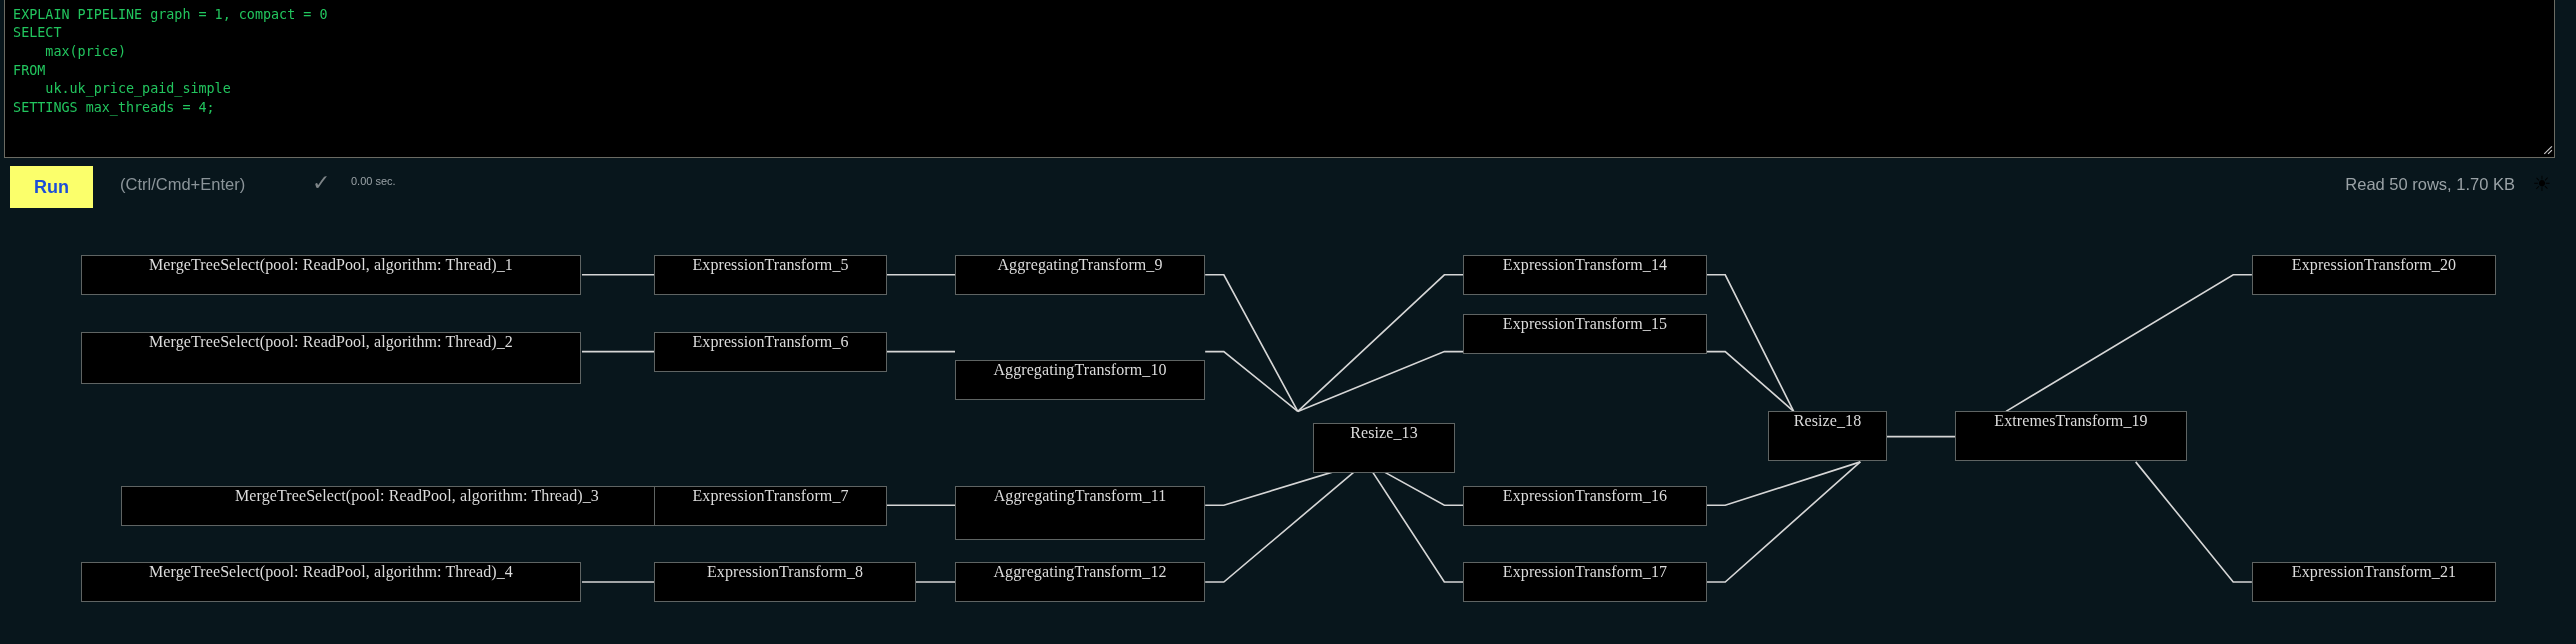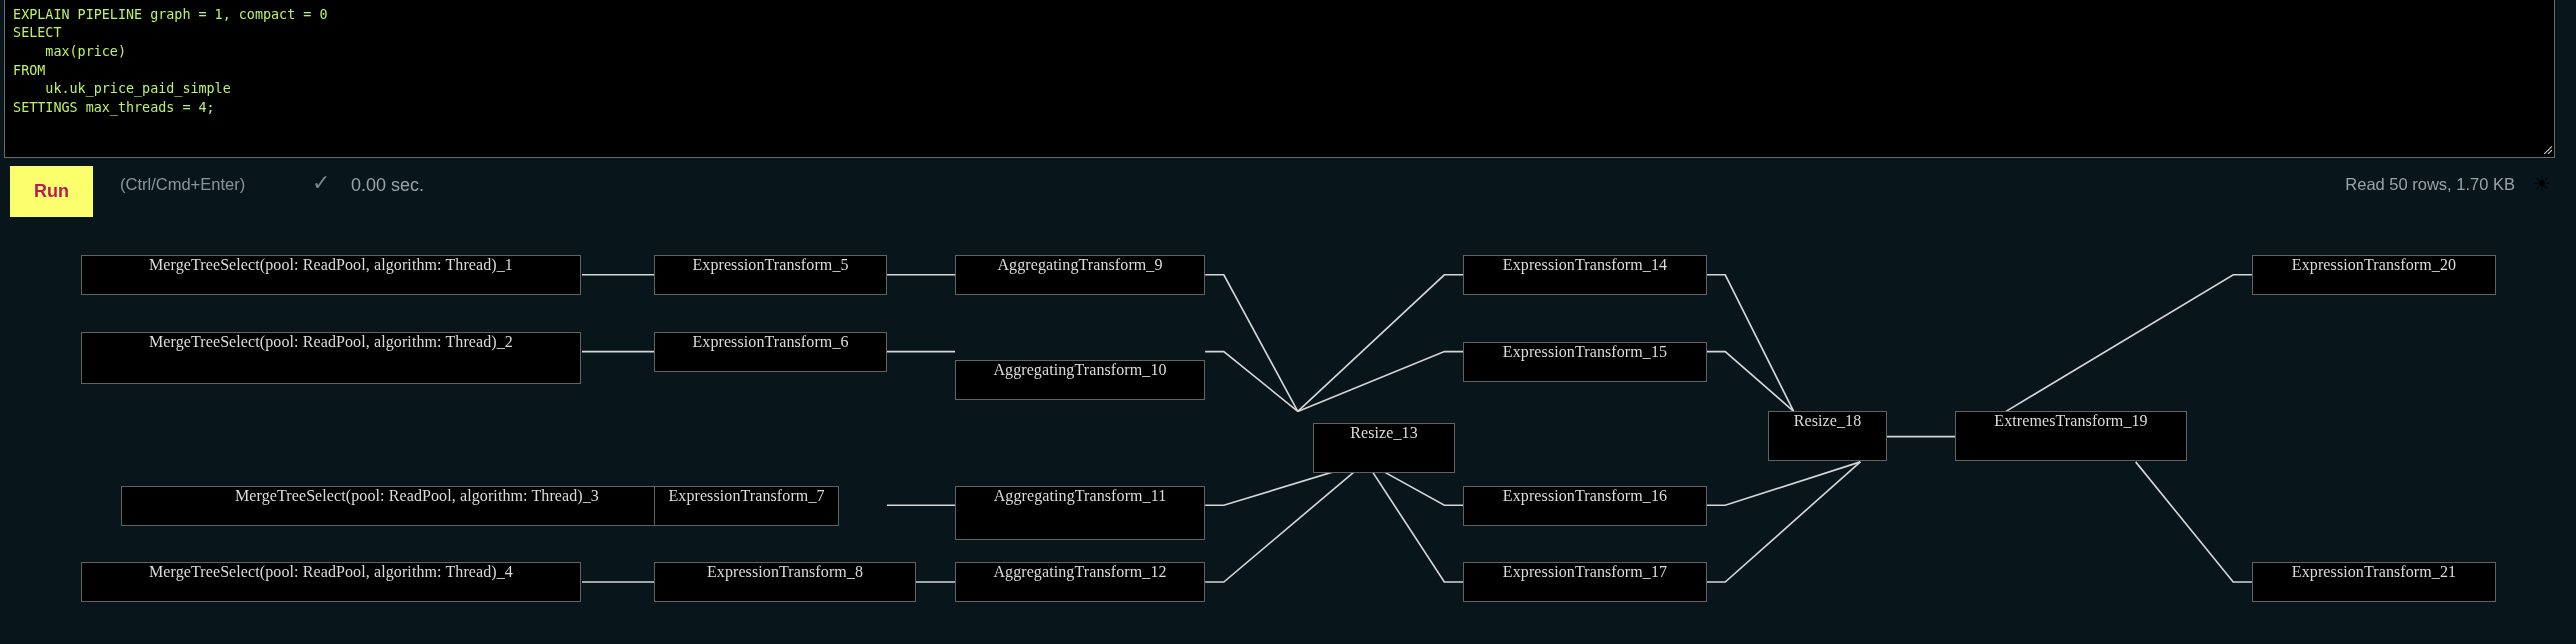--- a/index.html
+++ b/index.html
@@ -17,21 +17,21 @@
     left: 4.4px; top: 0px;
     width: 2551px; height: 158px;
     background: #000000;
     border: 1.1px solid #6b6b63;
     border-top: none;
     border-left: 1.1px solid #6b6b63;
   }
   #sql-textarea {
     width: 100%; height: 100%;
     background: #000000;
-    color: #bef264;
+    color: #22c55e;
     border: none; outline: none; resize: none;
     font-family: "DejaVu Sans Mono", monospace;
     font-size: 13.4px;
     line-height: 1.395;
     padding: 5.5px 7.7px 0 7.7px;
     white-space: pre;
     overflow: hidden;
     display: block;
   }
   #resize-grip {
@@ -43,23 +43,23 @@
 
   
   #toolbar {
     position: absolute;
     left: 0; top: 160px;
     width: 2576px; height: 43px;
   }
   #run-button {
     position: absolute;
     left: 10px; top: 6px;
-    width: 83px; height: 51px;
+    width: 83px; height: 42px;
     background: #fbff6b;
-    color: #be185d;
+    color: #1d4ed8;
     border: none;
     font-family: "Liberation Sans", sans-serif;
     font-size: 18px;
     font-weight: bold;
     line-height: 35px;
     text-align: center;
     cursor: pointer;
     padding: 0;
   }
   #run-hint {
@@ -72,21 +72,21 @@
   #status-check {
     position: absolute;
     left: 312px; top: 12px;
     font-size: 22px;
     color: #7e8588;
     line-height: 1;
   }
   #elapsed-time {
     position: absolute;
     left: 351px; top: 15px;
-    font-size: 18px;
+    font-size: 11px;
     color: #9aa2a6;
     white-space: nowrap;
   }
   #read-stats {
     position: absolute;
     right: 61px; top: 15px;
     font-size: 16.5px;
     color: #9aa2a6;
     white-space: nowrap;
     text-align: center;
@@ -198,21 +198,21 @@
       </div>
       <div class="node" style="left: 81px; top: 347px; width: 500px; height: 40px;">
         <span>MergeTreeSelect(pool: ReadPool, algorithm: Thread)_4</span>
       </div>
       <div class="node" style="left: 654px; top: 40px; width: 233px; height: 40px;">
         <span>ExpressionTransform_5</span>
       </div>
       <div class="node" style="left: 654px; top: 117px; width: 233px; height: 40px;">
         <span>ExpressionTransform_6</span>
       </div>
-      <div class="node" style="left: 654px; top: 271px; width: 185px; height: 40px;">
+      <div class="node" style="left: 654px; top: 271px; width: 233px; height: 40px;">
         <span>ExpressionTransform_7</span>
       </div>
       <div class="node" style="left: 654px; top: 347px; width: 262px; height: 40px;">
         <span>ExpressionTransform_8</span>
       </div>
       <div class="node" style="left: 955px; top: 40px; width: 250px; height: 40px;">
         <span>AggregatingTransform_9</span>
       </div>
       <div class="node" style="left: 955px; top: 117px; width: 250px; height: 40px; margin-top: 28px;">
         <span>AggregatingTransform_10</span>
@@ -222,21 +222,21 @@
       </div>
       <div class="node" style="left: 955px; top: 347px; width: 250px; height: 40px;">
         <span>AggregatingTransform_12</span>
       </div>
       <div class="node" style="left: 1313px; top: 196px; width: 142px; height: 50px; margin-top: 12px;">
         <span>Resize_13</span>
       </div>
       <div class="node" style="left: 1463px; top: 40px; width: 244px; height: 40px;">
         <span>ExpressionTransform_14</span>
       </div>
-      <div class="node" style="left: 1463px; top: 127px; width: 244px; height: 40px;">
+      <div class="node" style="left: 1463px; top: 99px; width: 244px; height: 40px;">
         <span>ExpressionTransform_15</span>
       </div>
       <div class="node" style="left: 1463px; top: 271px; width: 244px; height: 40px;">
         <span>ExpressionTransform_16</span>
       </div>
       <div class="node" style="left: 1463px; top: 347px; width: 244px; height: 40px;">
         <span>ExpressionTransform_17</span>
       </div>
       <div class="node" style="left: 1768px; top: 196px; width: 119px; height: 50px;">
         <span>Resize_18</span>

